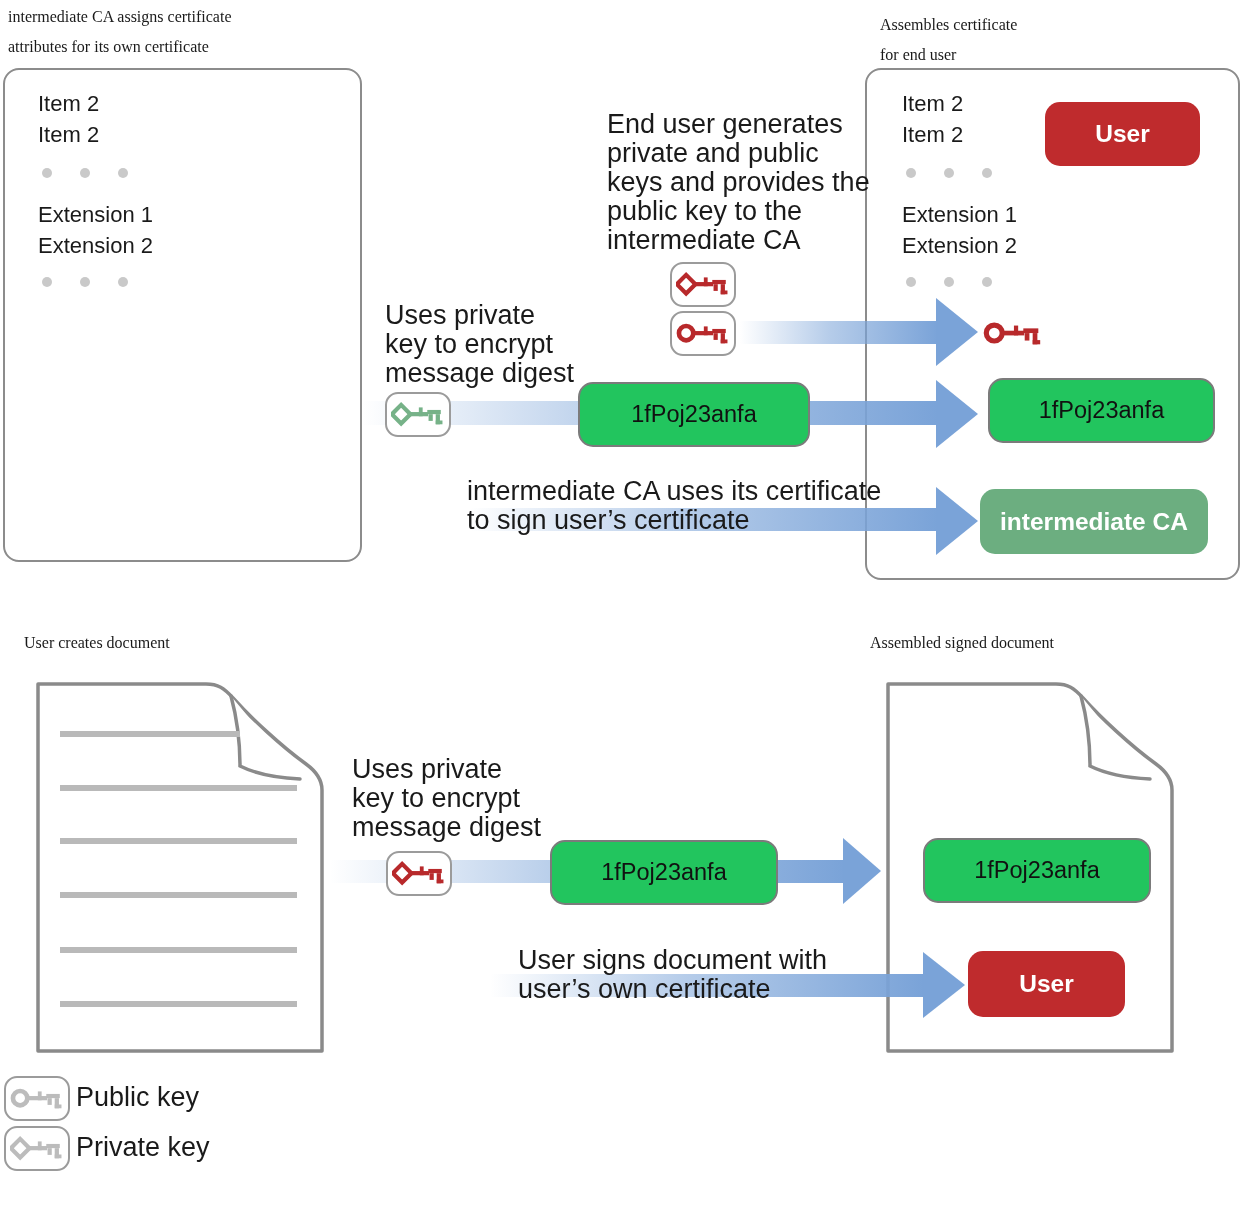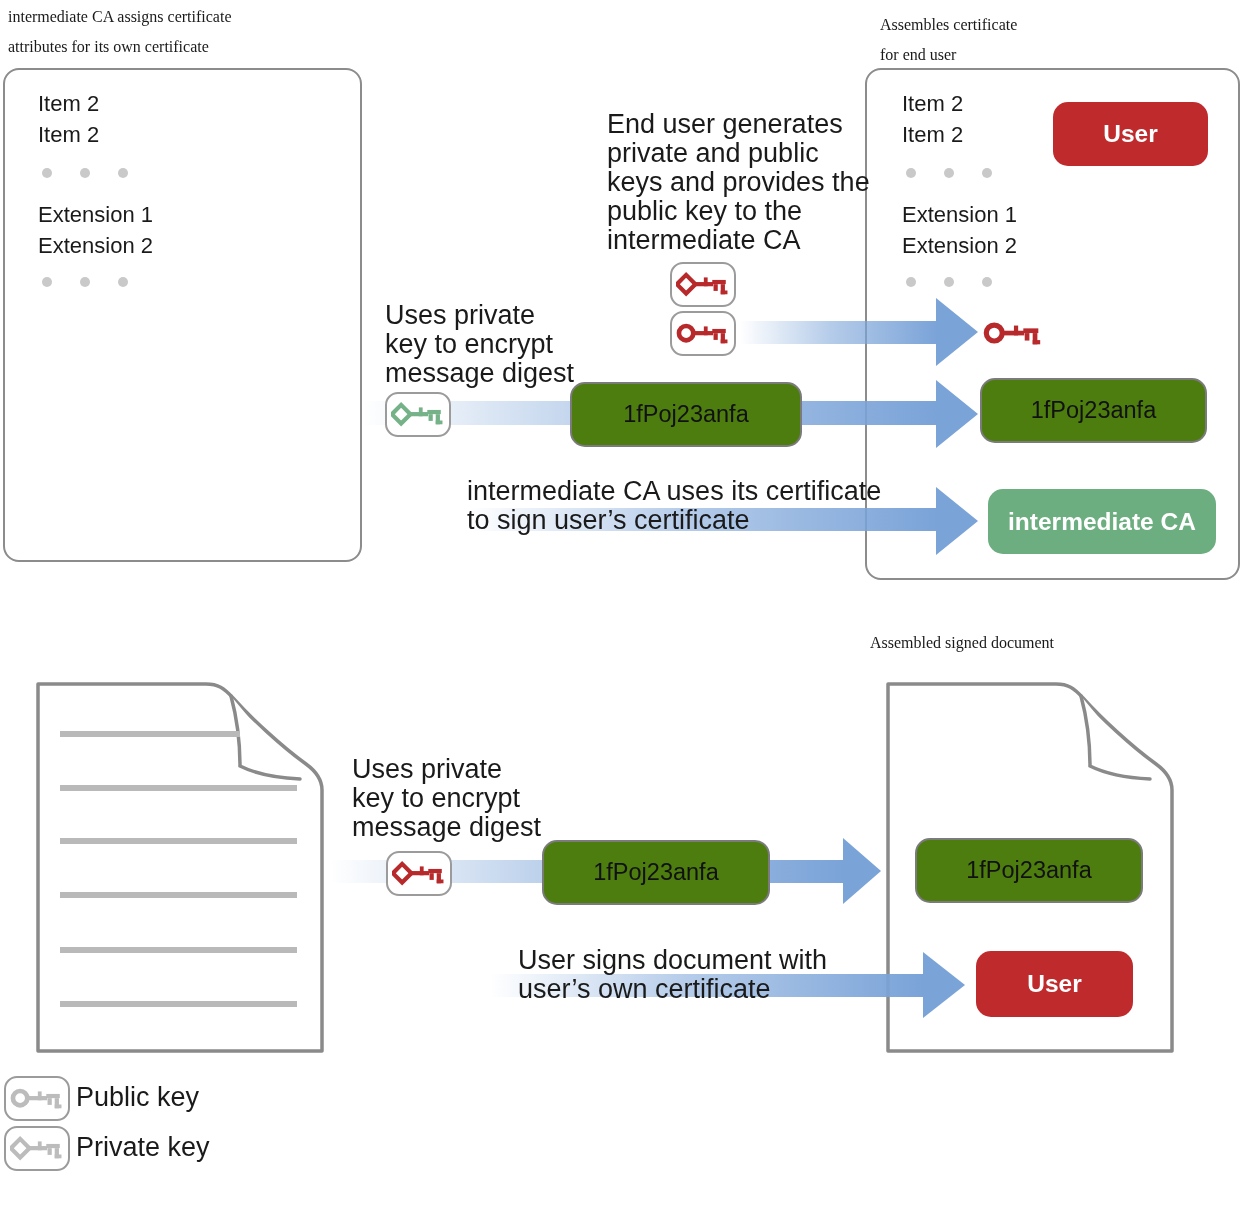--- a/index.html
+++ b/index.html
@@ -6,23 +6,23 @@
   #page{position:relative;width:1241px;height:1210px;background:#fff;
         font-family:"Liberation Sans",sans-serif;color:#1a1a1a;overflow:hidden;}
   .abs{position:absolute;}
   .note{font-size:27px;line-height:29px;white-space:pre-line;z-index:4;}
   .title{font-size:16px;line-height:30px;white-space:pre-line;z-index:4;font-family:Liberation Serif, serif;}
   .panel{background:#fff;border:2.5px solid #8c8c8c;border-radius:16px;z-index:1;}
   .certline{font-size:22px;line-height:31px;z-index:4;}
   .dots{display:flex;gap:28px;z-index:4;}
   .dot{width:10px;height:10px;border-radius:50%;background:#c9c9c9;}
   .badge{display:flex;align-items:center;justify-content:center;color:#fff;
-         font-weight:bold;font-size:24.5px;border-radius:15px;z-index:4;margin-left:8px;}
-  .hashbox{display:flex;align-items:center;justify-content:center;background:#4d7c0f;
-           border:2px solid #7b7b7b;border-radius:15px;font-size:23.5px;color:#111;z-index:4;}
+         font-weight:bold;font-size:24.5px;border-radius:15px;z-index:4;}
+  .hashbox{display:flex;align-items:center;justify-content:center;background:#22c55e;
+           border:2px solid #7b7b7b;border-radius:15px;font-size:23.5px;color:#111;z-index:4;margin-left:8px;}
   .band{height:23px;z-index:2;
         background:linear-gradient(to right, rgba(122,163,216,0) 0%, rgba(122,163,216,0.55) 45%, #7aa3d8 100%);}
   .ahead{z-index:3;}
   .keyframe{display:flex;align-items:center;justify-content:center;background:#fff;
             border:2px solid #9b9b9b;border-radius:13px;width:62px;height:41px;z-index:4;}
   .docsvg{z-index:1;}
 </style>
 </head>
 <body>
 
@@ -147,20 +147,21 @@
   <div class="abs hashbox" style="left:980px;top:378px;width:223px;height:61px;">1fPoj23anfa</div>
 
   <div class="abs note" style="left:467px;top:477px;">intermediate CA uses its certificate
 to sign user’s certificate</div>
   <div class="abs band" style="left:470px;top:508px;width:468px;"></div>
   <svg class="abs ahead" style="left:936px;top:487px;" width="42" height="68">
     <polygon points="0,0 42,34 0,68" fill="#7aa3d8"></polygon>
   </svg>
   <div class="abs badge" style="left:980px;top:489px;width:228px;height:65px;background:#6cae80;">intermediate CA</div>
 
+  <div class="abs title" style="left:24px;top:628px;">User creates document</div>
   <div class="abs title" style="left:870px;top:628px;">Assembled signed document</div>
 
   <svg class="abs docsvg" style="left:34px;top:680px;" width="292" height="375" viewBox="0 0 292 375">
     <path d="M4,4 H172 C184,4 190,8 199,18 C216,37 247,66 272,84 C283,92 288,100 288,110 V371 H4 Z" fill="#fff" stroke="#8a8a8a" stroke-width="3.5" stroke-linejoin="round"></path>
     <path d="M197,16 C204,42 206,62 206,86 C224,95 246,98 266,99" fill="#fff" stroke="#8a8a8a" stroke-width="3.5" stroke-linecap="round"></path>
     <g stroke="#b9b9b9" stroke-width="6">
       <line x1="26" y1="54" x2="206" y2="54"></line>
       <line x1="26" y1="108" x2="263" y2="108"></line>
       <line x1="26" y1="161" x2="263" y2="161"></line>
       <line x1="26" y1="215" x2="263" y2="215"></line>

